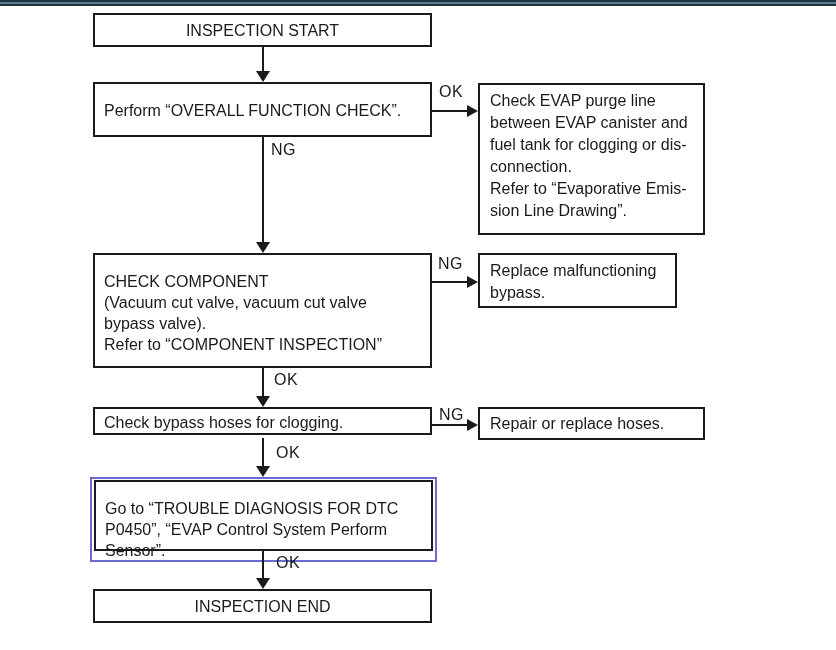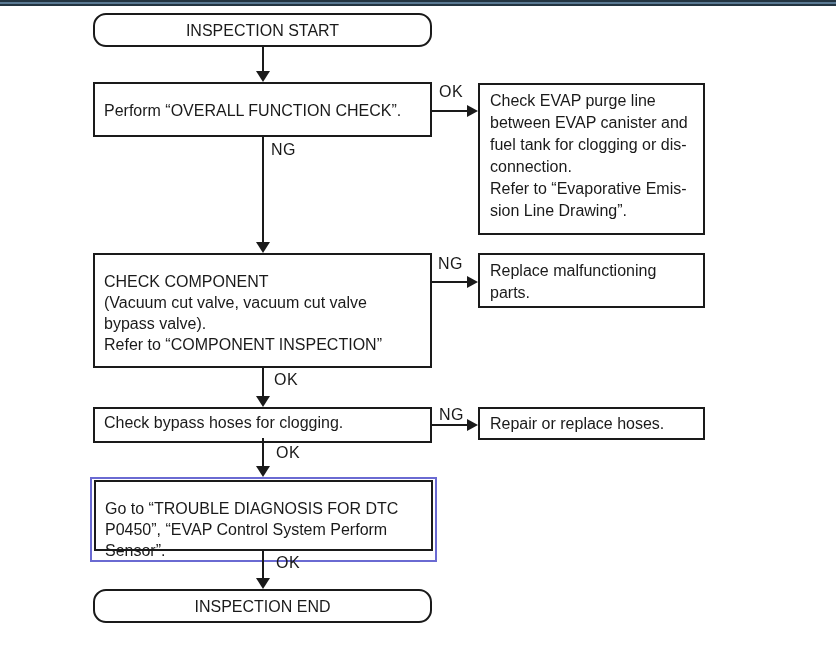--- a/index.html
+++ b/index.html
@@ -31,45 +31,44 @@
     line-height: 21px;
     padding: 16px 9px;
   }
   .box .line { white-space: nowrap; }
   .centered {
     display: flex;
     align-items: center;
     justify-content: center;
     text-align: center;
     padding: 15px;
-    border-radius: 13px;
   }
   
   .b-start { left: 93px; top: 13px;  width: 339px; height: 33px; }
   .b-func  { left: 93px; top: 82px;  width: 339px; height: 55px; }
   .b-comp  { left: 93px; top: 253px; width: 339px; height: 115px; }
-  .b-hoses { left: 93px; top: 407px; width: 339px; height: 36px; padding-top: 3px; }
+  .b-hoses { left: 93px; top: 407px; width: 339px; height: 28px; padding-top: 3px; }
   .b-end   { left: 93px; top: 589px; width: 339px; height: 33px; }
   
   .goto-wrap {
     position: absolute;
     box-sizing: border-box;
     left: 90px; top: 477px;
     width: 347px; height: 85px;
     border: 2px solid #6a6ad2;
     background: transparent;
   }
   .b-goto {
     left: 2px; top: 1px;
     width: 339px; height: 71px;
   }
   
   .r-box { line-height: 22px; padding: 5px 10px; }
   .r1 { left: 478px; top: 83px;  width: 227px; height: 152px; }
-  .r2 { left: 478px; top: 253px; width: 227px; height: 55px; }
+  .r2 { left: 478px; top: 253px; width: 199px; height: 55px; }
   .r3 { left: 478px; top: 407px; width: 227px; height: 33px; padding-top: 4px; }
   
   .vline { position: absolute; width: 2px; background: #1a1a1a; left: 262px; }
   .v1 { top: 45px;  height: 28px; }
   .v2 { top: 137px; height: 107px; }
   .v3 { top: 368px; height: 30px; }
   .v4 { top: 438px; height: 30px; }
   .v5 { top: 551px; height: 29px; }
   .hline { position: absolute; height: 2px; background: #1a1a1a; left: 432px; width: 36px; }
   .h1 { top: 110px; }
@@ -146,21 +145,21 @@
     <div class="line">Refer to “Evaporative Emis-</div>
     <div class="line">sion Line Drawing”.</div>
   </div>
 
   <div class="box centered b-end">
     <span class="line">INSPECTION END</span>
   </div>
 
   <div class="box r-box r2">
     <div class="line">Replace malfunctioning</div>
-    <div class="line">parts.</div>
+    <div class="line">bypass.</div>
   </div>
 
   <div class="box r-box r3">
     <div class="line">Repair or replace hoses.</div>
   </div>
 
   <div class="vline v1"></div>
   <div class="arr-down ad1"></div>
   <div class="vline v2"></div>
   <div class="arr-down ad2"></div>

